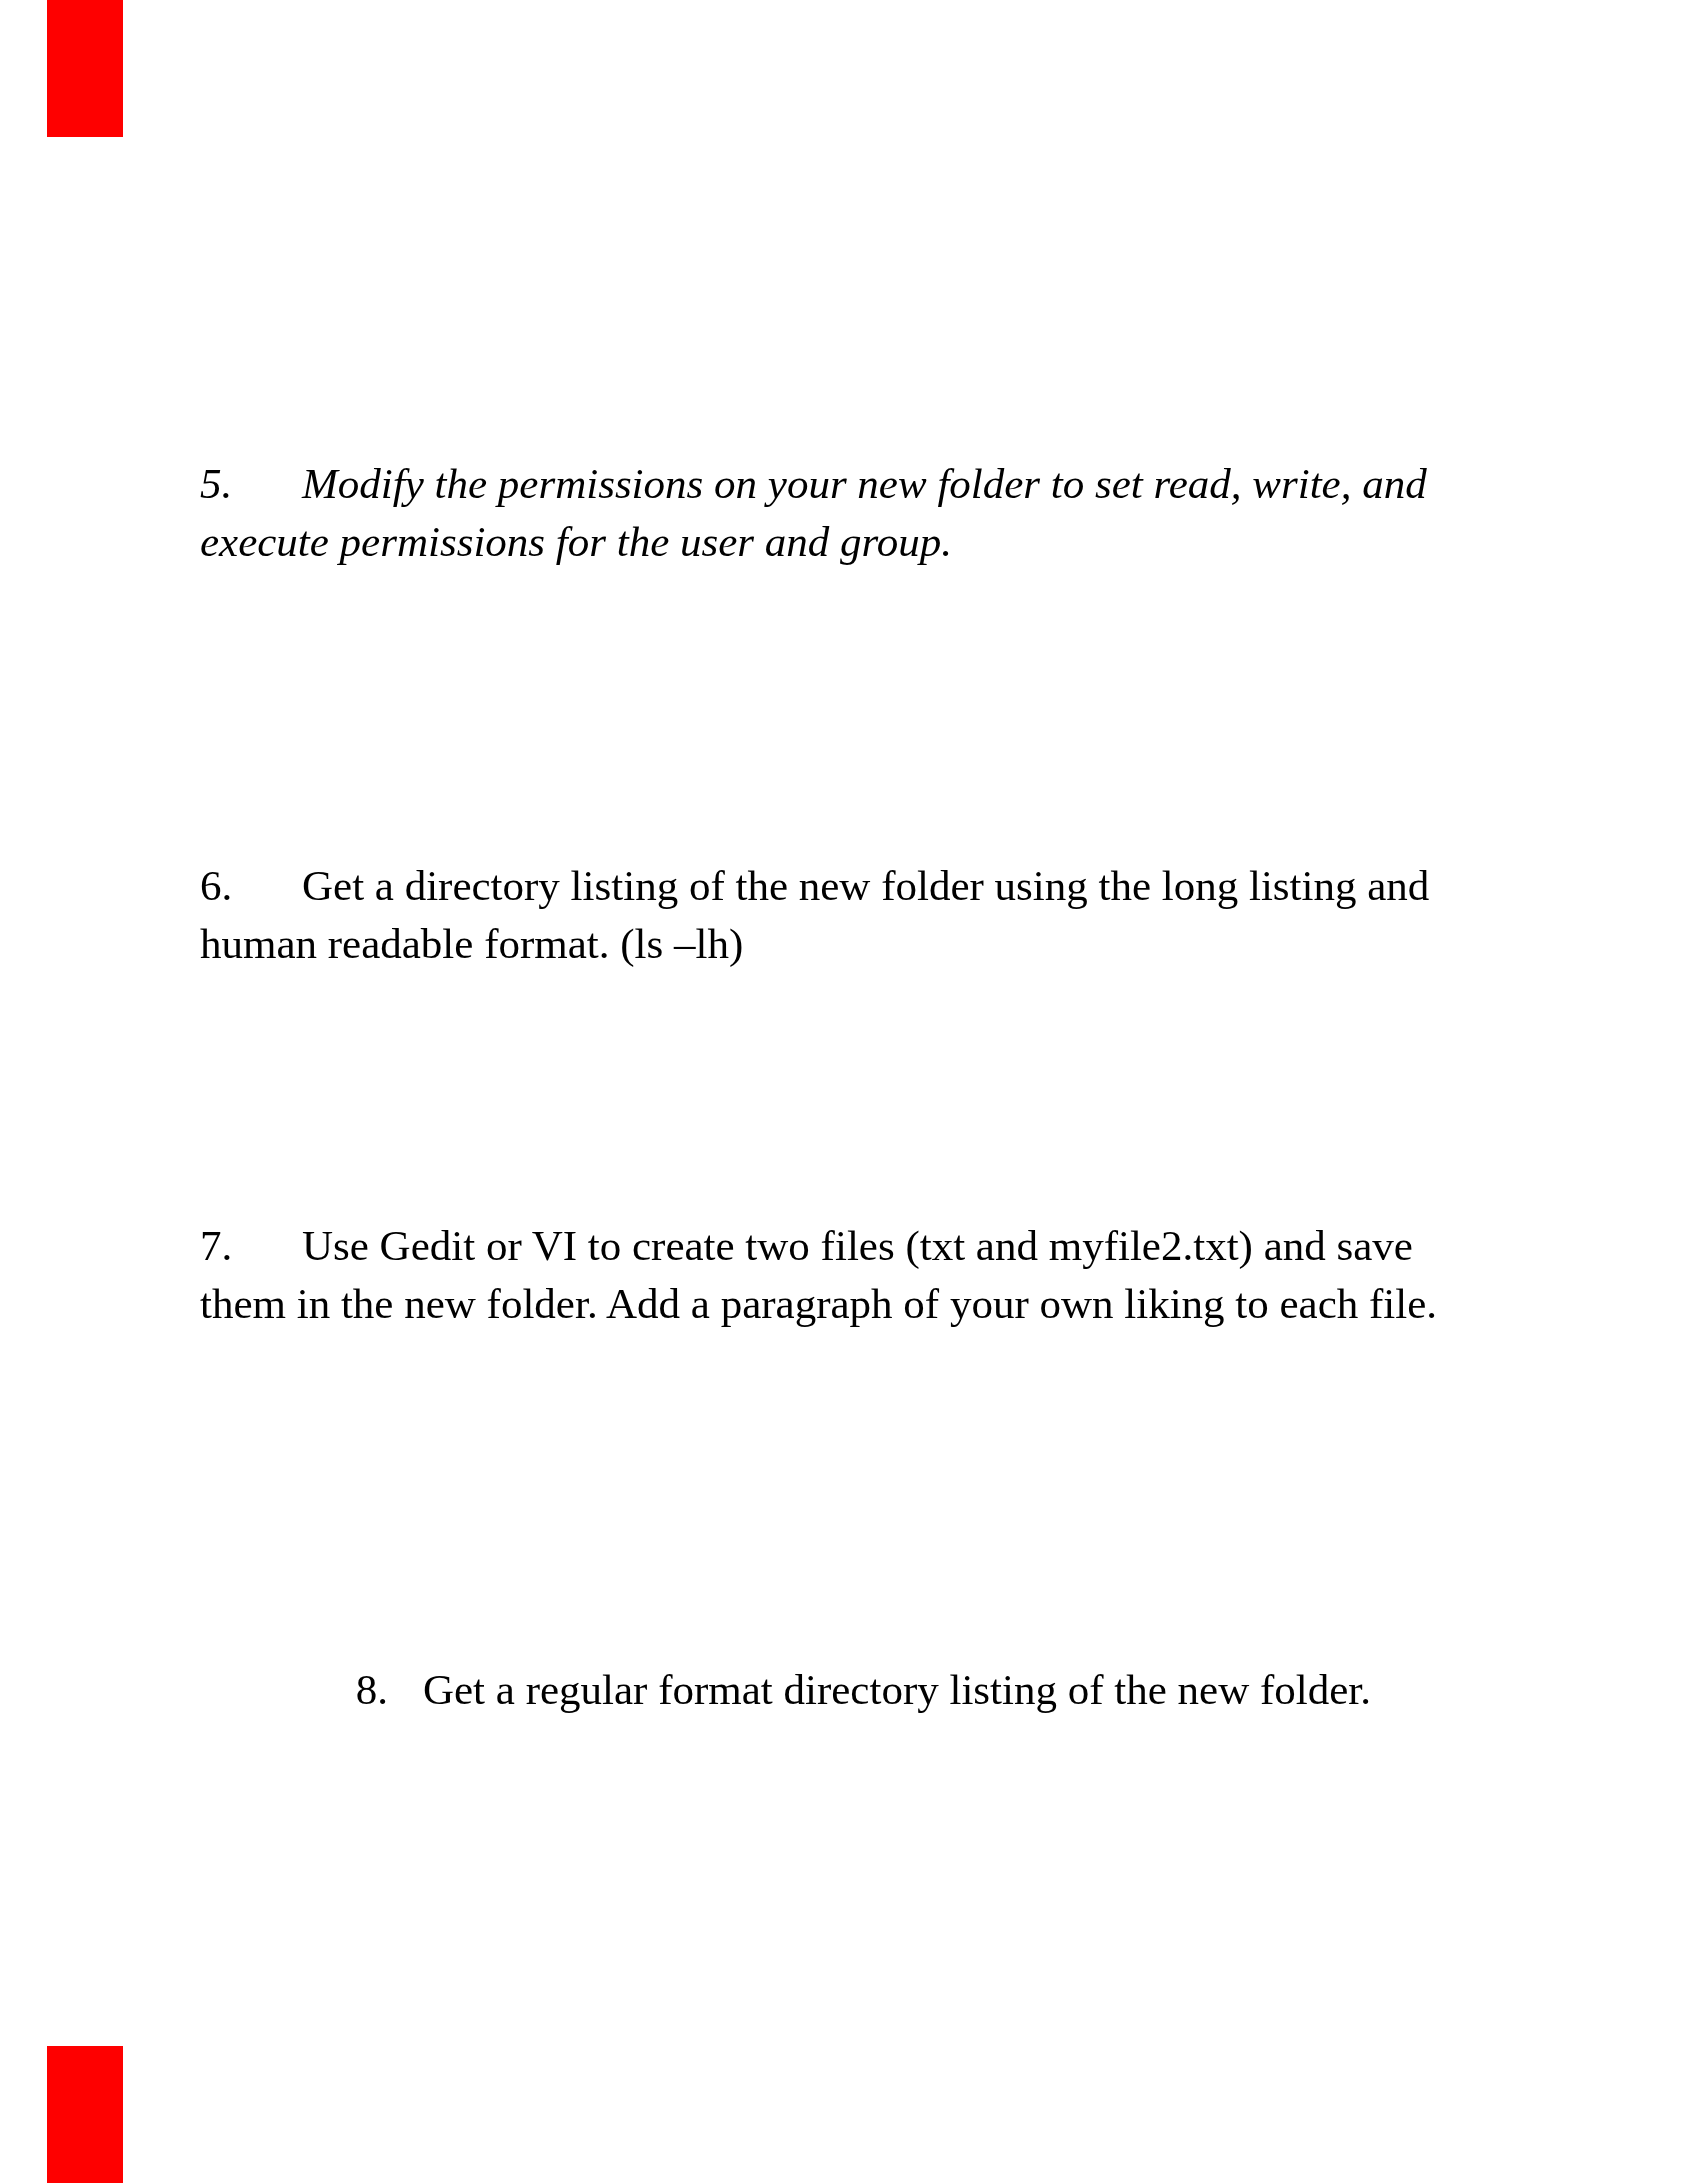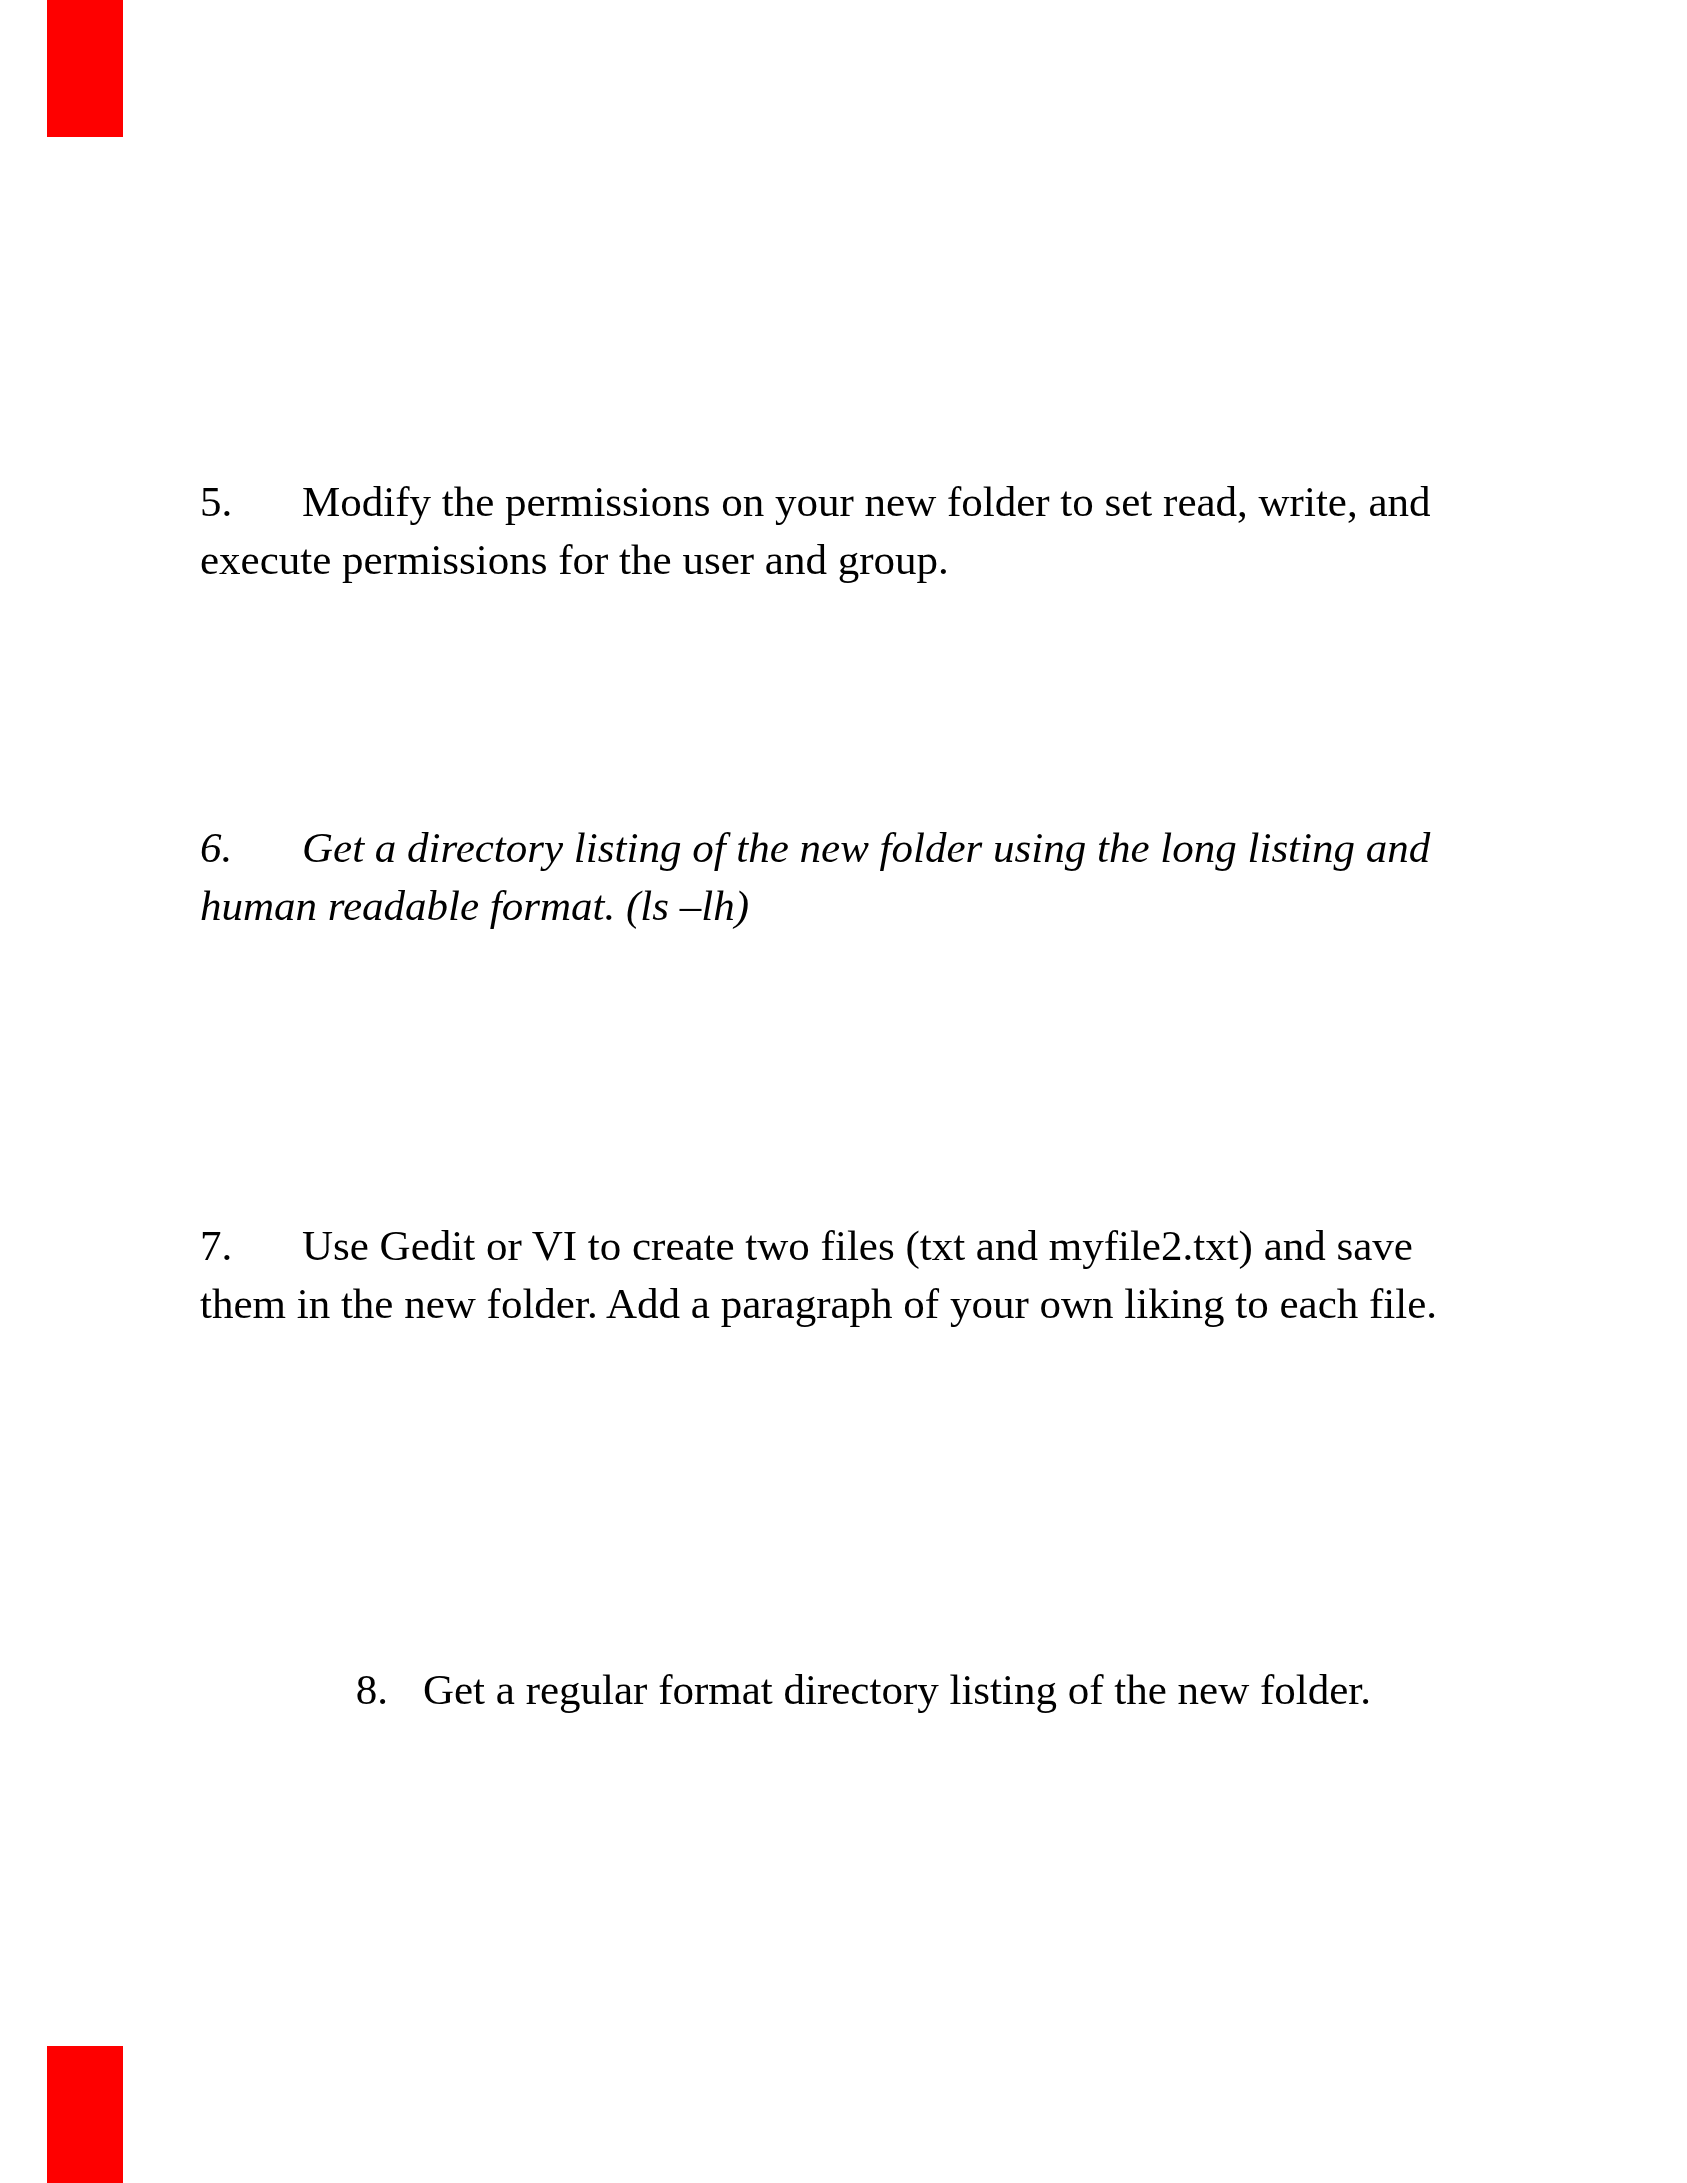--- a/index.html
+++ b/index.html
@@ -24,22 +24,22 @@
     position: absolute;
     left: 200px;
     width: 1292px;
     margin: 0;
     font-size: 43px;
     line-height: 58px;
     color: #000000;
     text-align: left;
     word-spacing: normal;
   }
-  .item-5 { top: 473px;  }
-  .item-6 { top: 819px; font-style: italic; }
+  .item-5 { top: 455px; font-style: italic;  }
+  .item-6 { top: 857px; }
   .item-7 { top: 1217px; }
   .item-8 { top: 1661px; text-align: center; }
   .num {
     display: inline-block;
     width: 102px;
   }
   .red-mark {
     position: absolute;
     width: 76px;
     height: 137px;

